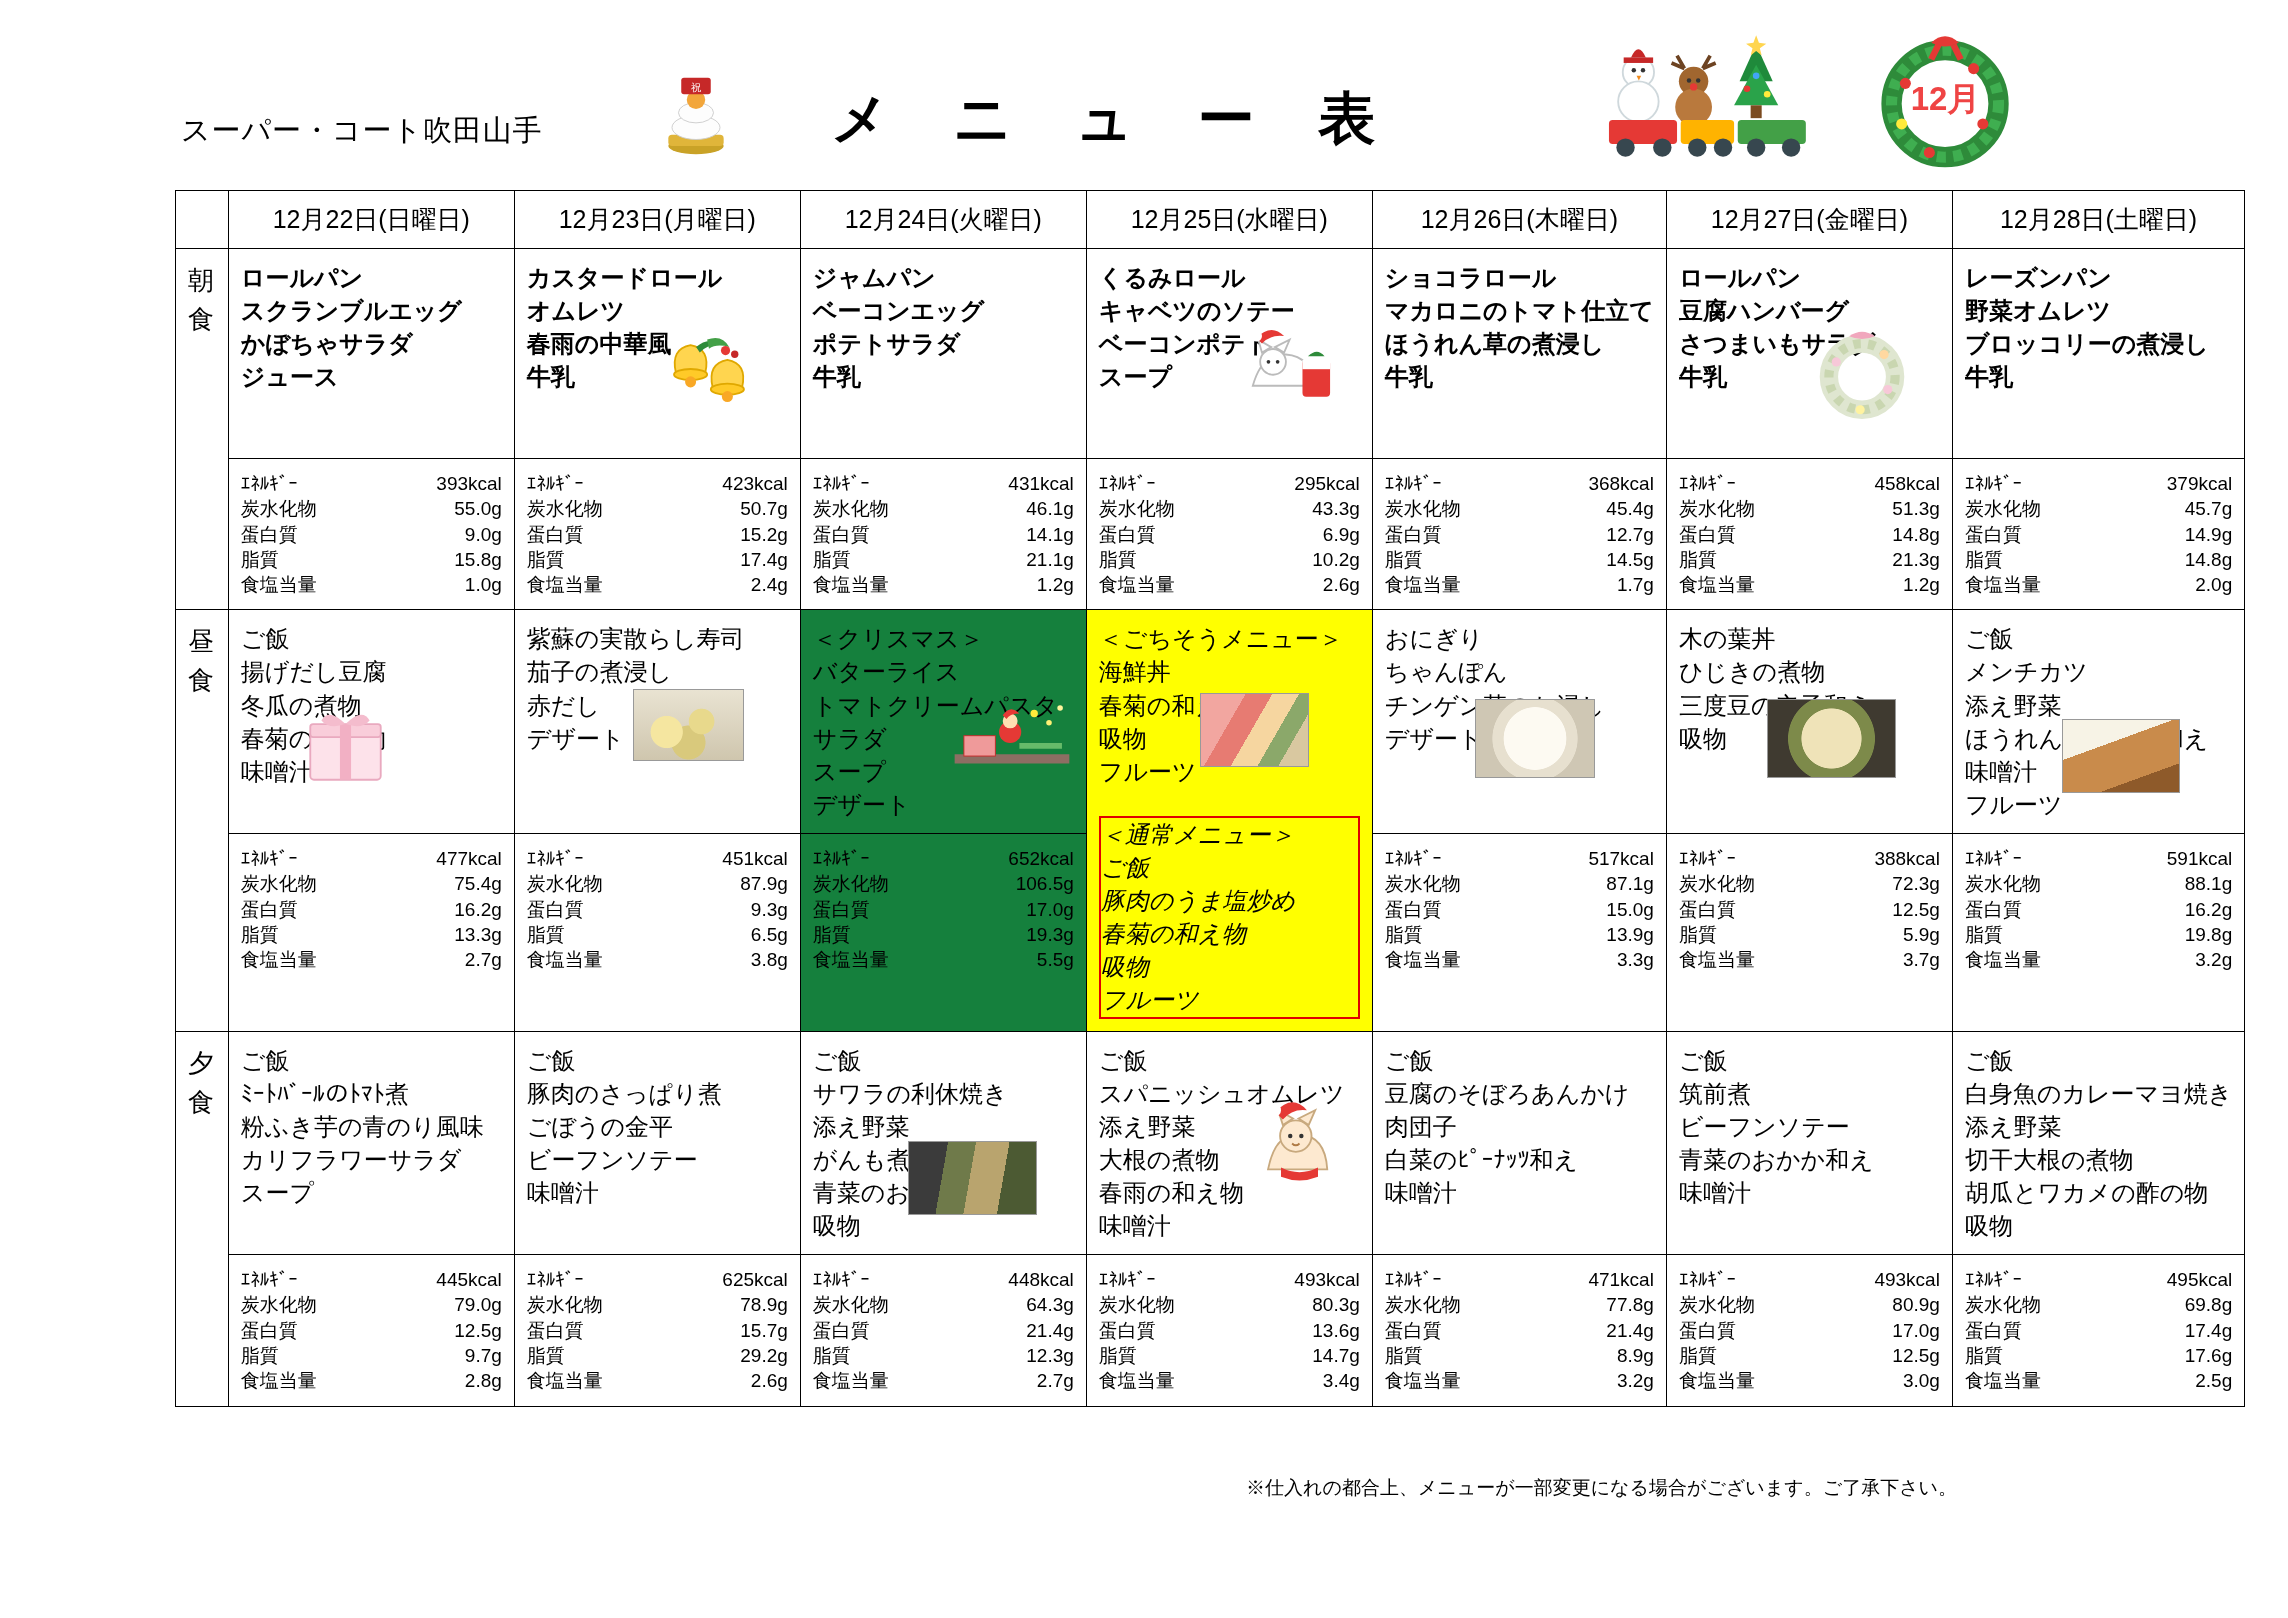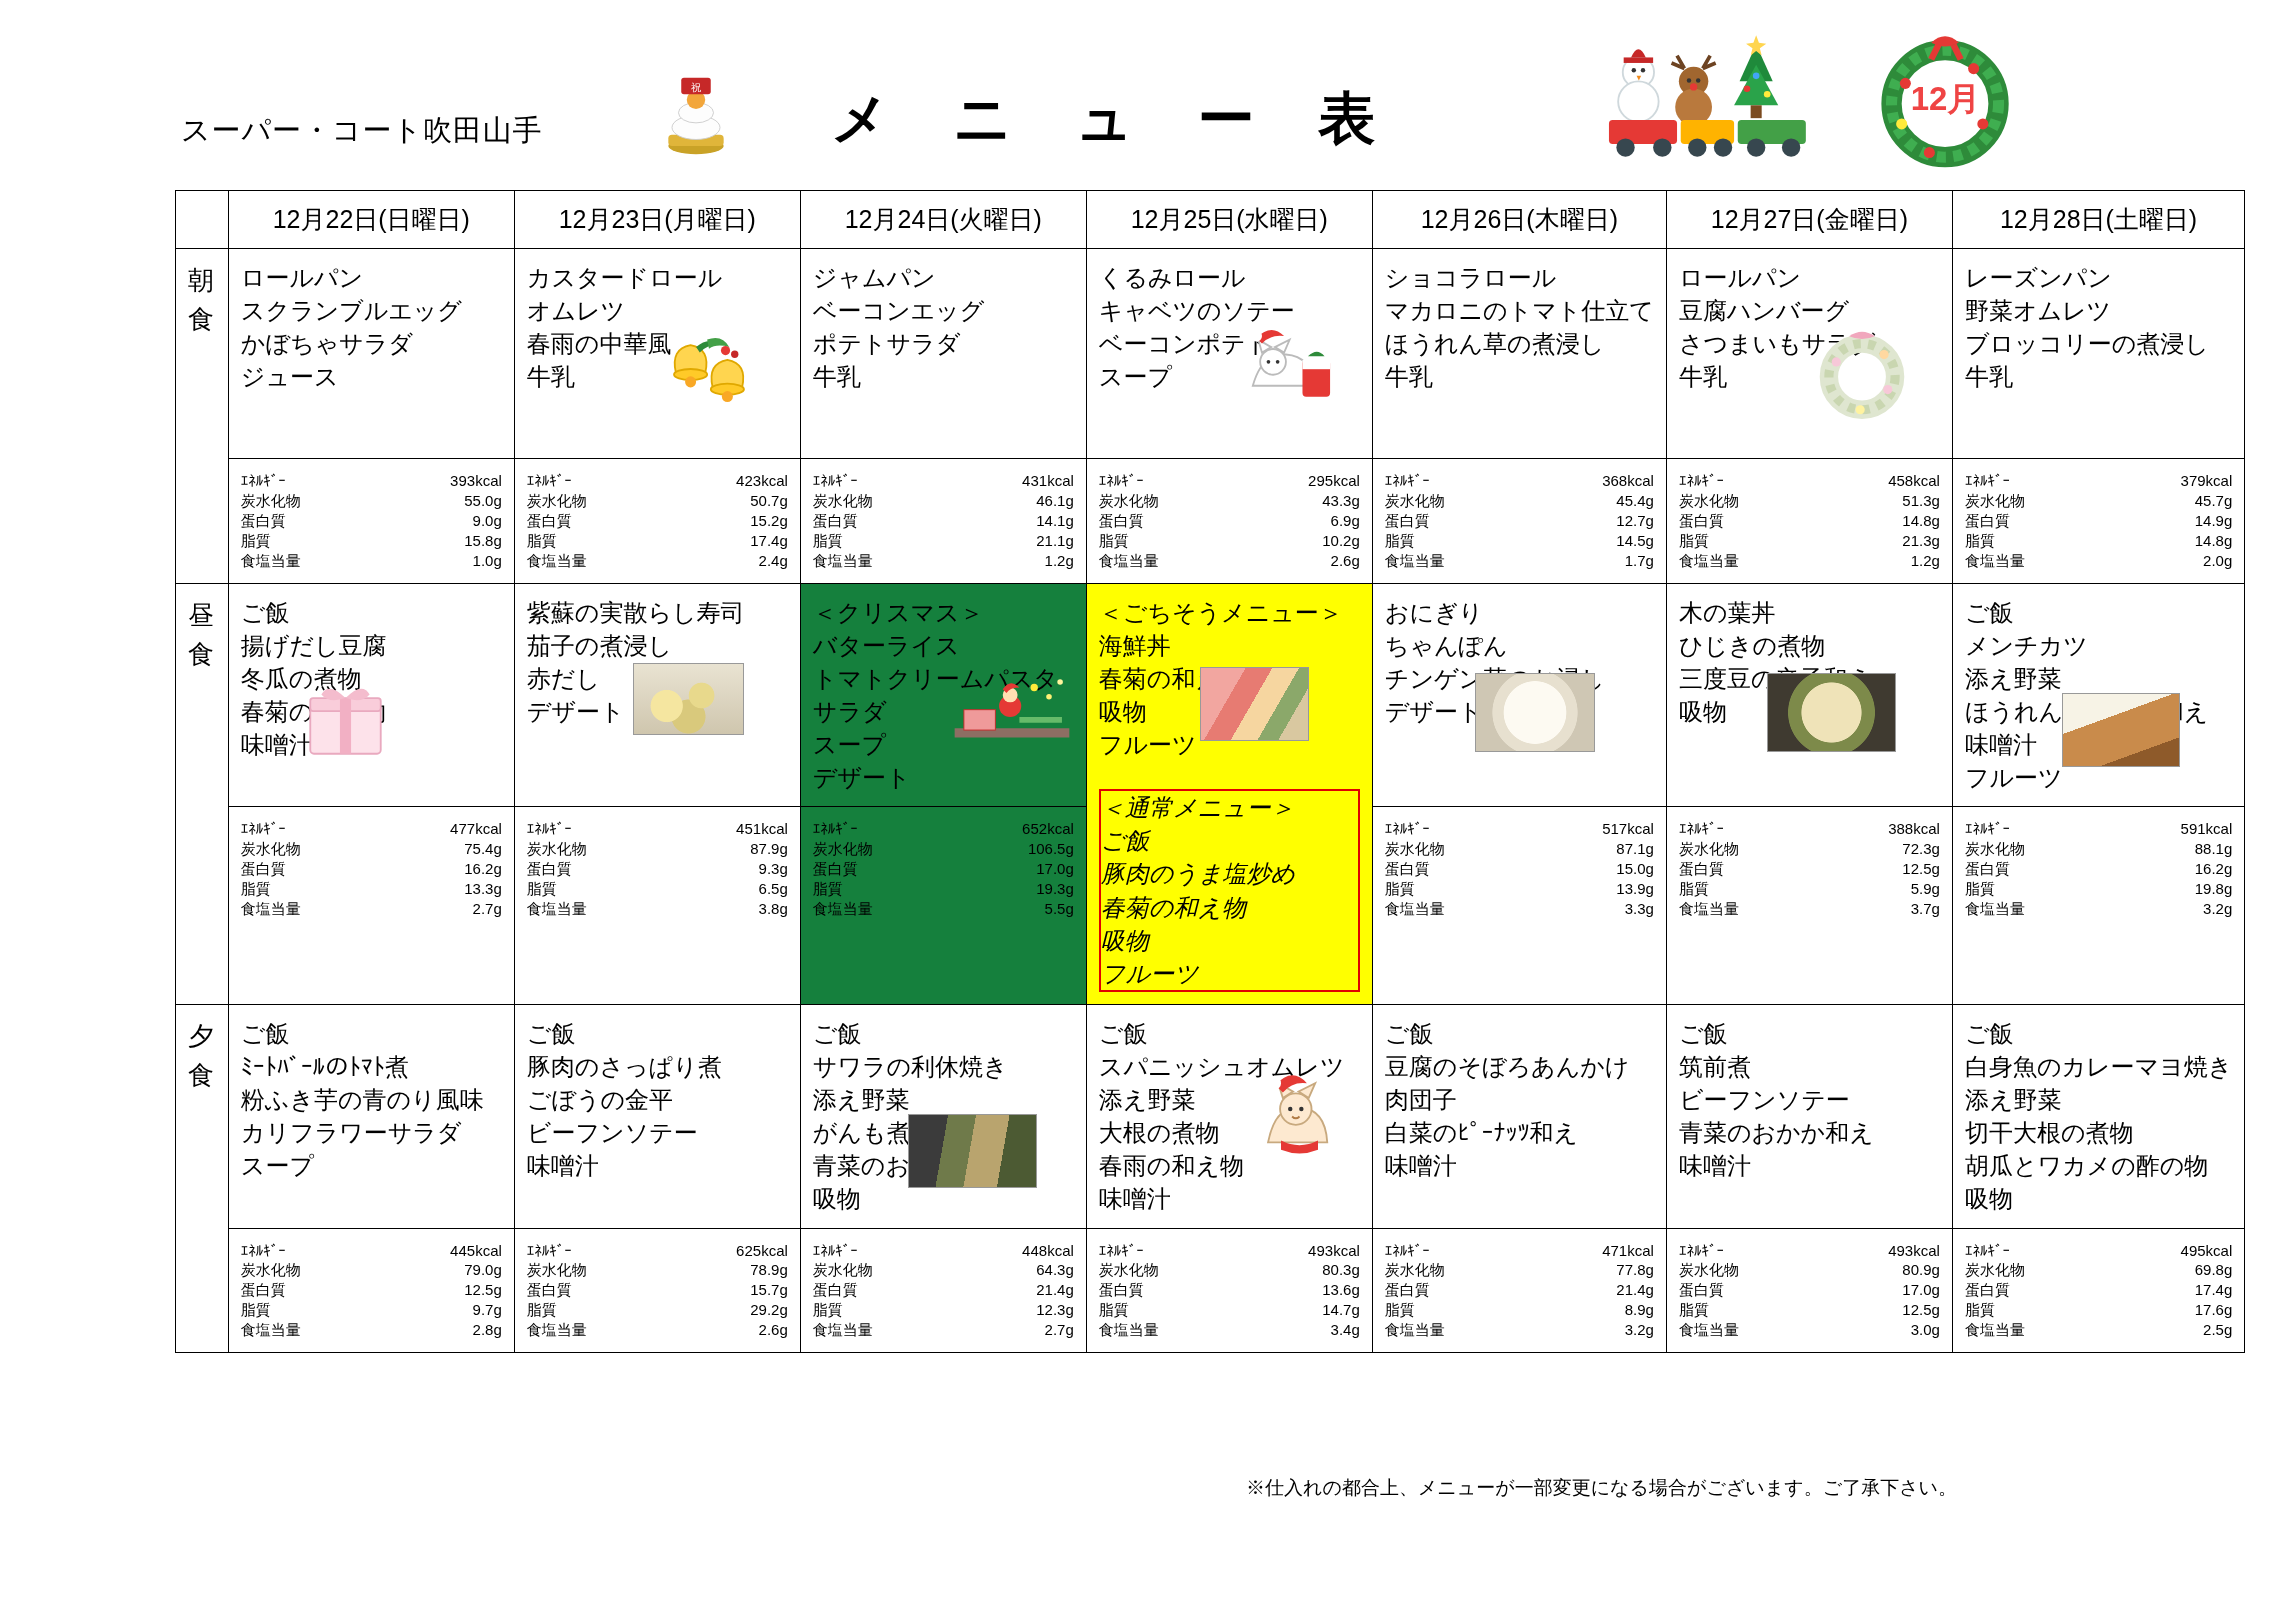--- a/index.html
+++ b/index.html
@@ -73,28 +73,28 @@
   .items {
     padding: 9.2px 9.2px 5.5px 13px;
     font-size: 24px;
     line-height: 1.38;
     position: relative;
   }
   .items .line { white-space: nowrap; }
 
   .nutri {
     padding: 1.8px 9.2px 3.7px 13px;
-    font-size: 15px;
+    font-size: 19px;
     line-height: 1.33;
   }
   .nutri .row { display: flex; justify-content: space-between; }
   .nutri .k { white-space: nowrap; }
   .nutri .v { white-space: nowrap; }
 
-  .row-items-breakfast .items { height: 210px; }
+  .row-items-breakfast .items { height: 210px; font-weight: bold; }
   .row-items-lunch .items { height: 155px; }
   .row-items-dinner .items { height: 166px; }
 
   
   .bg-pink { background: #15803d; }
   .bg-yellow { background: #ffff00; }
 
   .gochiso-box {
     border: 2.8px solid #e00000;
     margin: 0;

